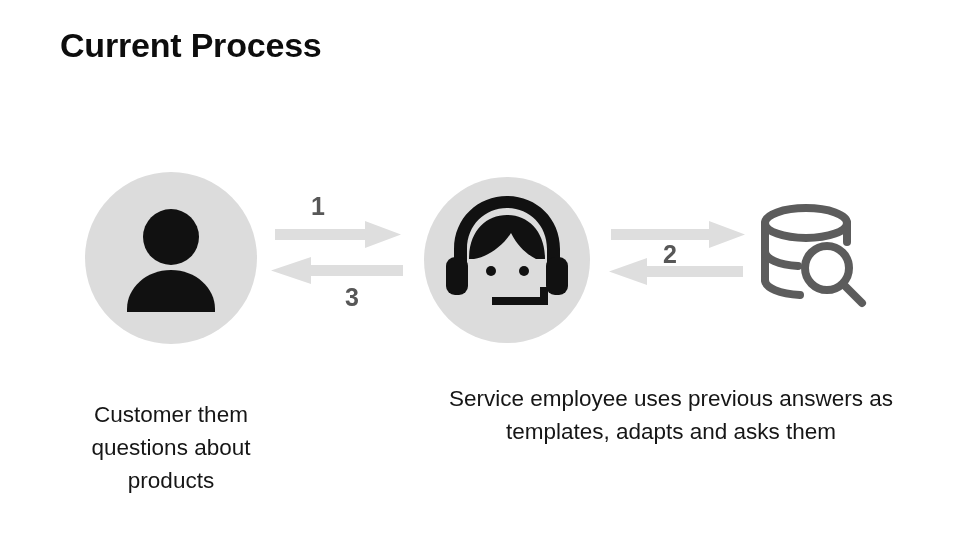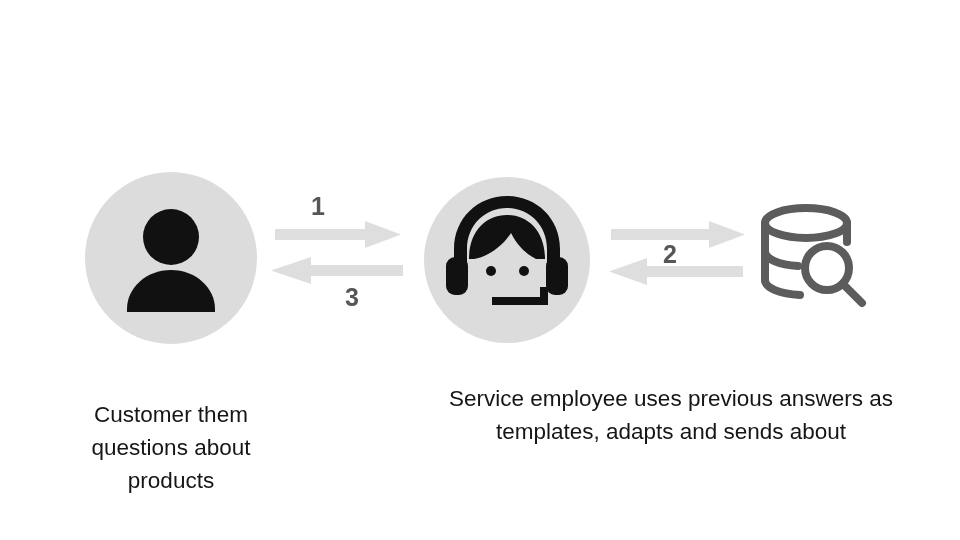--- a/index.html
+++ b/index.html
@@ -116,20 +116,21 @@
     left: 436px;
     top: 382px;
     width: 470px;
   }
 </style>
 </head>
 <body>
 
 <div class="slide">
 
+  <div class="slide-title">Current Process</div>
 
   <div class="badge" id="badge-customer">
     <span>
       <svg viewBox="0 0 172 172" xmlns="http://www.w3.org/2000/svg" aria-hidden="true">
         <circle cx="86" cy="65" r="28" fill="#111111"></circle>
         <path d="M86 98 C 61 98, 42 116, 42 137 L 42 140 L 130 140 L 130 137 C 130 116, 111 98, 86 98 Z" fill="#111111"></path>
       </svg>
     </span>
   </div>
 
@@ -199,15 +200,15 @@
     <svg viewBox="0 0 134 27" xmlns="http://www.w3.org/2000/svg" aria-hidden="true">
       <path d="M134 8 L38 8 L38 0 L0 13.5 L38 27 L38 19 L134 19 Z" fill="#dedede"></path>
     </svg>
   </div>
 
   <div class="step-num" id="step-1">1</div>
   <div class="step-num" id="step-3">3</div>
   <div class="step-num" id="step-2">2</div>
 
   <div class="caption" id="caption-customer">Customer them questions about products</div>
-  <div class="caption" id="caption-agent">Service employee uses previous answers as templates, adapts and sends about</div>
+  <div class="caption" id="caption-agent">Service employee uses previous answers as templates, adapts and asks them</div>
 
 </div>
 
 </body></html>

